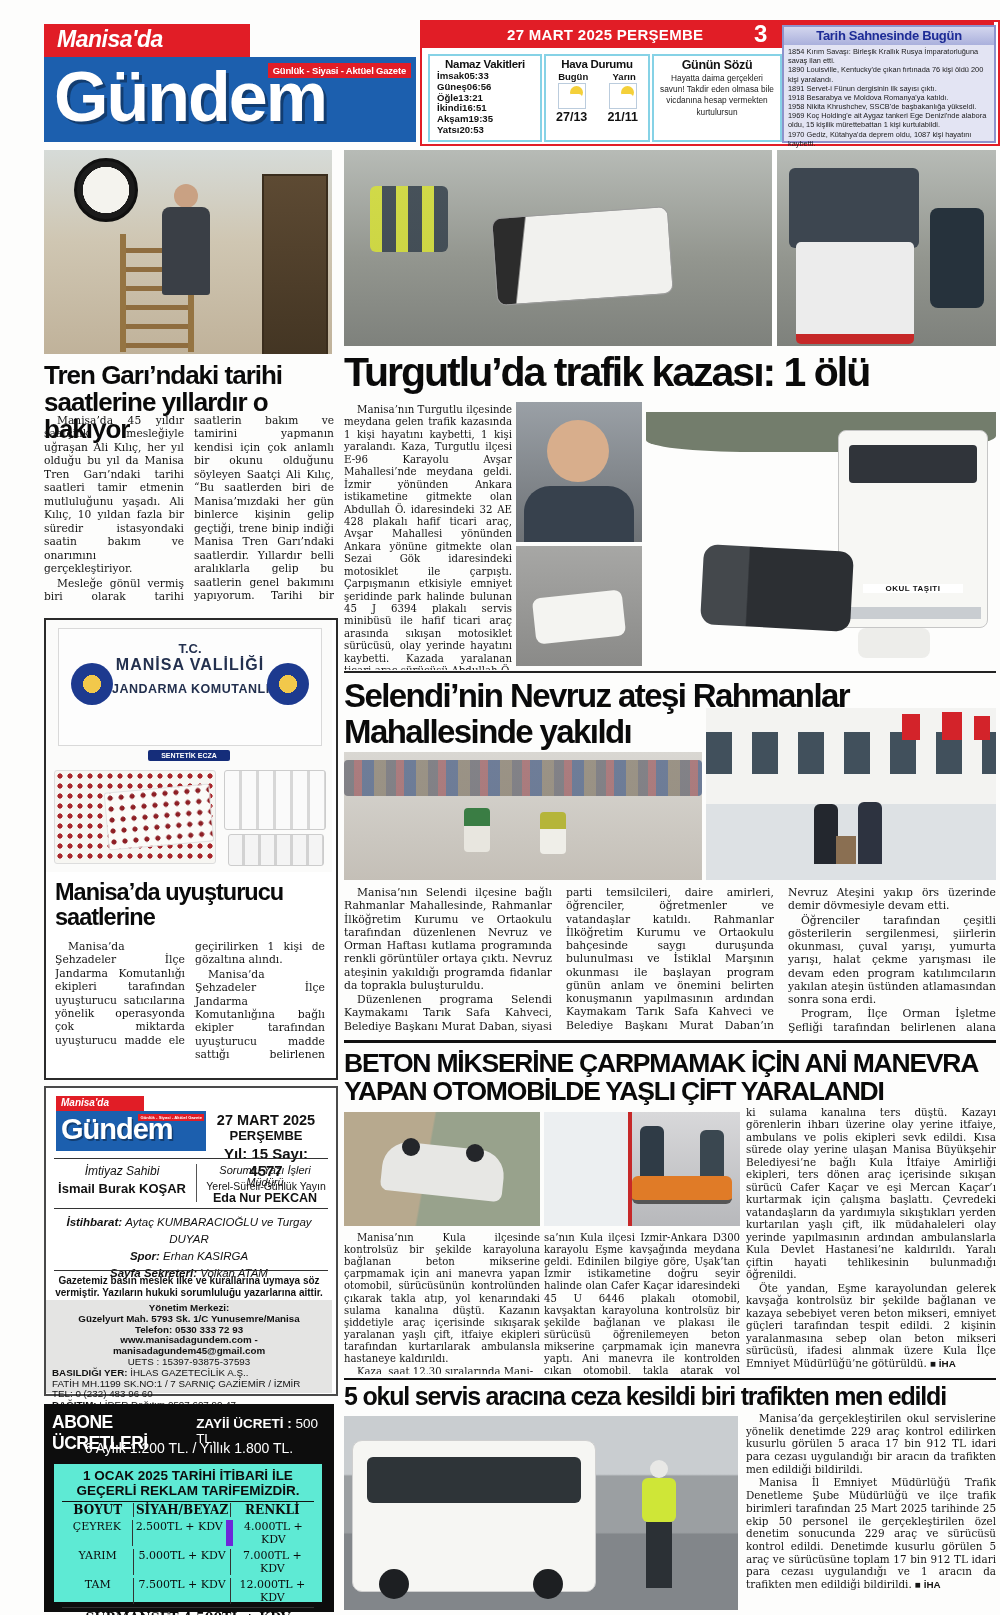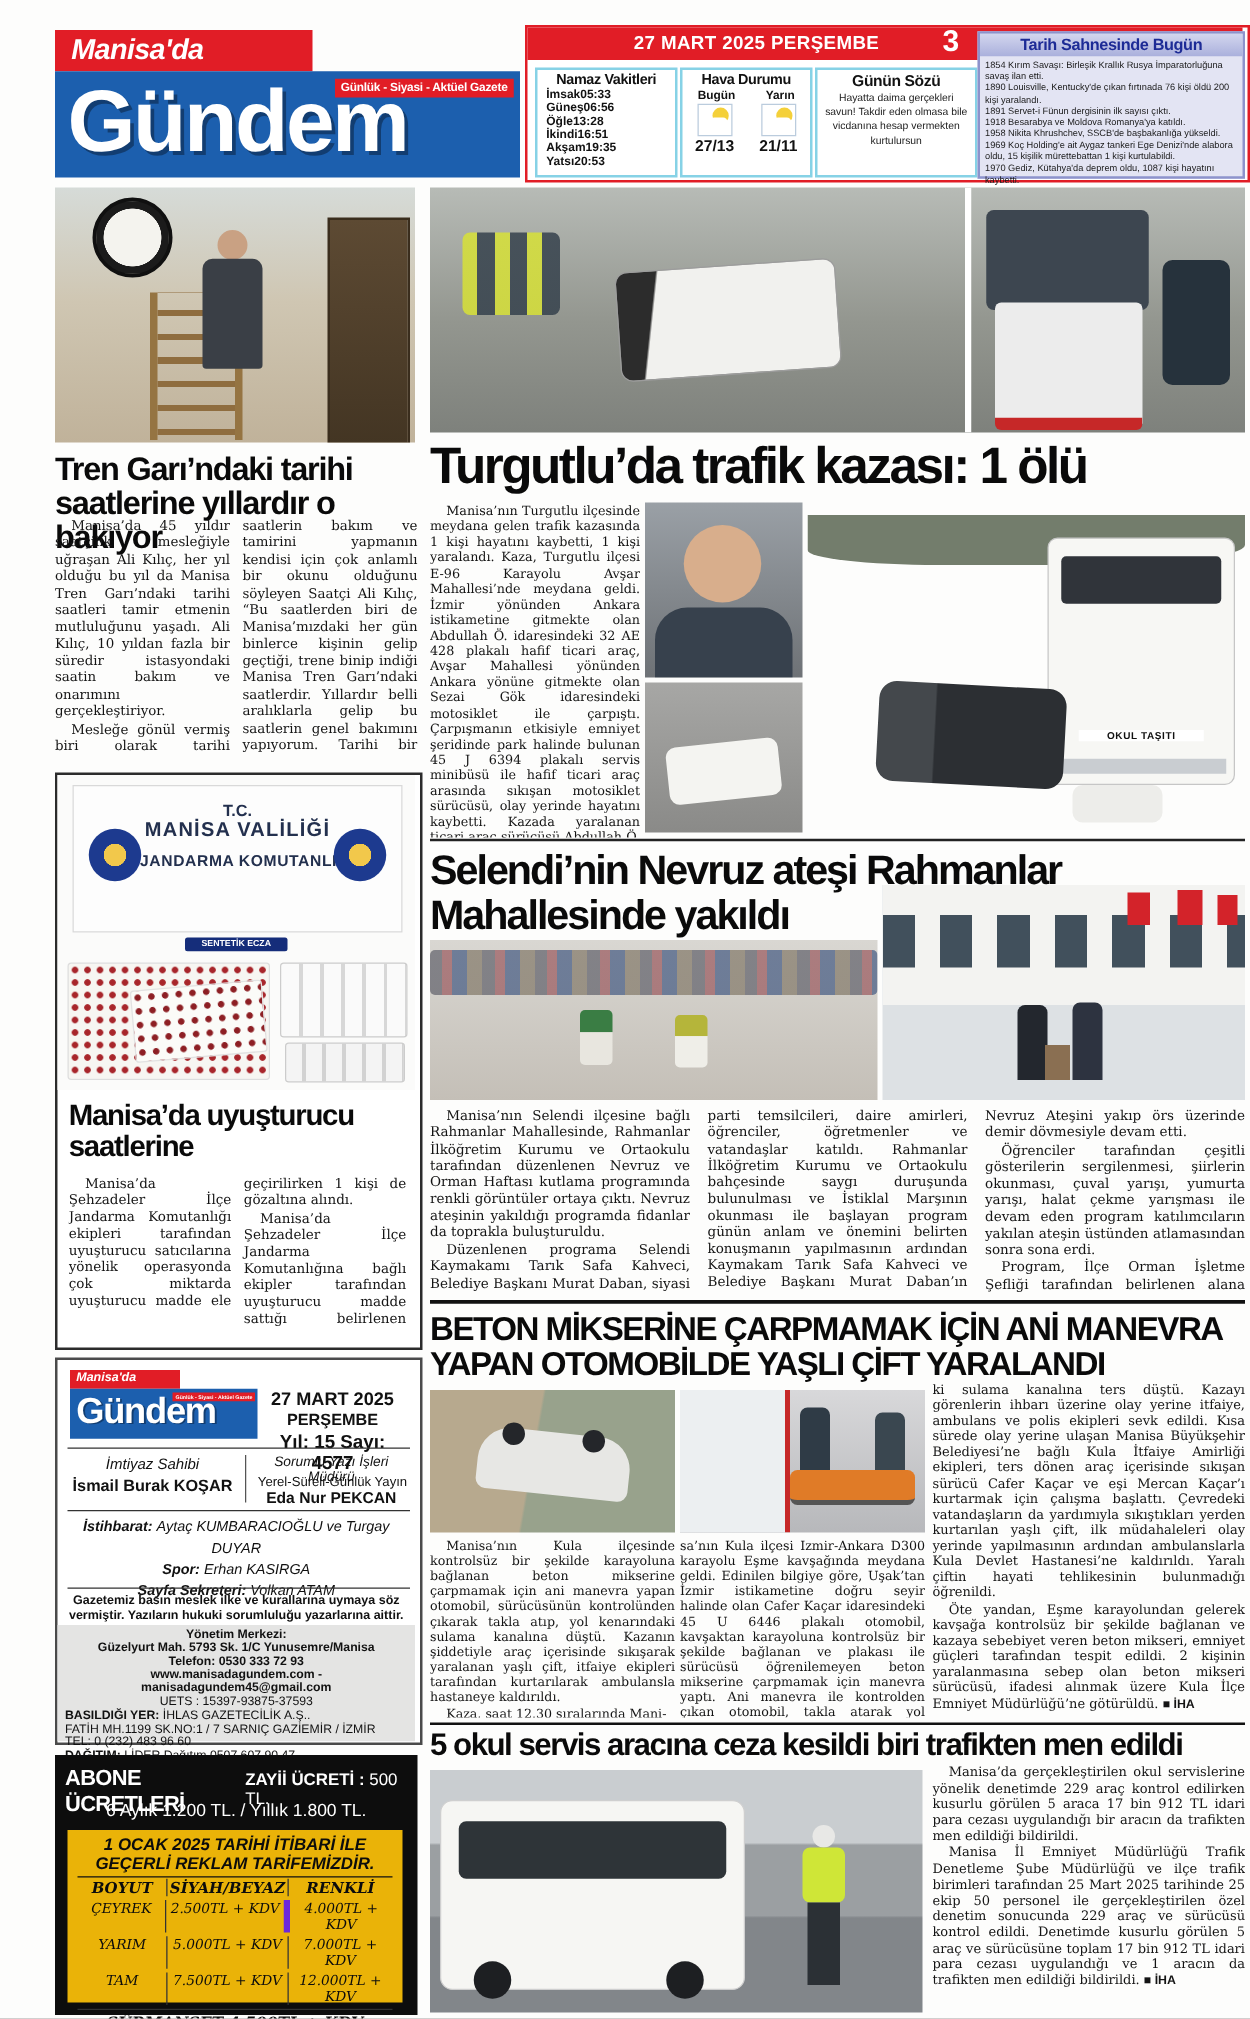--- a/index.html
+++ b/index.html
@@ -53,21 +53,21 @@
       <div class="prow">
           <span>İmsak</span>
           <span>05:33</span>
         </div>
       <div class="prow">
           <span>Güneş</span>
           <span>06:56</span>
         </div>
       <div class="prow">
           <span>Öğle</span>
-          <span>13:28</span>
+          <span>13:21</span>
         </div>
       <div class="prow">
           <span>İkindi</span>
           <span>16:51</span>
         </div>
       <div class="prow">
           <span>Akşam</span>
           <span>19:35</span>
         </div>
       <div class="prow">
@@ -273,33 +273,33 @@
       <div class="kline" style="padding-left:6px;"><b>DAĞITIM:</b> <span>LİDER Dağıtım 0507 607 90 47</span></div>
     </div>
   </div>
 
   <div class="abs" style="left:44px;top:1404px;width:290px;height:208px;background:#0d0d0d;color:#fff;">
     <div class="abs" style="left:8px;top:8px;width:274px;display:flex;justify-content:space-between;align-items:baseline;">
       <span class="b" style="font-size:17.5px;letter-spacing:-.5px;">ABONE ÜCRETLERİ</span>
       <span style="font-size:13.5px;"><b>ZAYİİ ÜCRETİ :</b> <span>500 TL.</span></span>
     </div>
     <div class="abs ctr" style="left:0;top:36px;width:290px;font-size:14px;">6 Aylık 1.200 TL.   /   Yıllık 1.800 TL.</div>
-    <div class="abs" style="left:10px;top:60px;width:268px;height:138px;background:#eab308;color:#0c0c0c;font-style:italic;">
+    <div class="abs" style="left:10px;top:60px;width:268px;height:138px;background:#5eead4;color:#0c0c0c;">
       <div class="ctr b" style="font-size:13.5px;margin-top:4px;">1 OCAK 2025 TARİHİ İTİBARİ İLE</div>
       <div class="ctr b" style="font-size:13.5px;">GEÇERLİ REKLAM TARİFEMİZDİR.</div>
       <div style="border-top:1.5px solid #111;margin:3px 8px 0;"></div>
       <div style="display:flex;padding:1px 8px 0;">
         <div class="tcell ctr" style="width:72px;font-size:12px;">BOYUT</div>
         <div class="tcell ctr" style="width:96px;font-size:12px;border-left:1px solid #333;">SİYAH/BEYAZ</div>
         <div class="tcell ctr" style="width:84px;font-size:12px;border-left:1px solid #333;">RENKLİ</div>
       </div>
       <div style="display:flex;padding:3px 8px 0;">
         <div class="tcell ctr" style="width:72px;font-size:11px;font-weight:normal;font-family:'DejaVu Serif',serif;">ÇEYREK</div>
         <div class="ctr" style="width:96px;font-size:11px;border-left:1px solid #333;font-family:'DejaVu Serif',serif;">2.500TL + KDV</div>
-        <div class="ctr" style="width:84px;font-size:11px;border-left:5px solid #6d28d9;font-family:'DejaVu Serif',serif;">4.000TL + KDV</div>
+        <div class="ctr" style="width:84px;font-size:11px;border-left:7px solid #6d28d9;font-family:'DejaVu Serif',serif;">4.000TL + KDV</div>
       </div>
       <div style="display:flex;padding:3px 8px 0;">
         <div class="tcell ctr" style="width:72px;font-size:11px;font-weight:normal;font-family:'DejaVu Serif',serif;">YARIM</div>
         <div class="ctr" style="width:96px;font-size:11px;border-left:1px solid #333;font-family:'DejaVu Serif',serif;">5.000TL + KDV</div>
         <div class="ctr" style="width:84px;font-size:11px;border-left:1px solid #333;font-family:'DejaVu Serif',serif;">7.000TL + KDV</div>
       </div>
       <div style="display:flex;padding:3px 8px 0;">
         <div class="tcell ctr" style="width:72px;font-size:11px;font-weight:normal;font-family:'DejaVu Serif',serif;">TAM</div>
         <div class="ctr" style="width:96px;font-size:11px;border-left:1px solid #333;font-family:'DejaVu Serif',serif;">7.500TL + KDV</div>
         <div class="ctr" style="width:84px;font-size:11px;border-left:1px solid #333;font-family:'DejaVu Serif',serif;">12.000TL + KDV</div>

